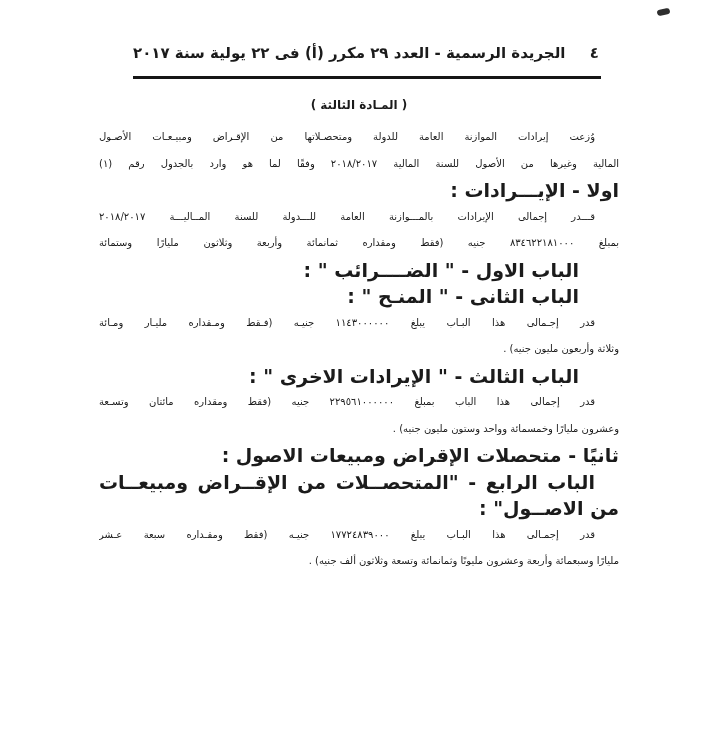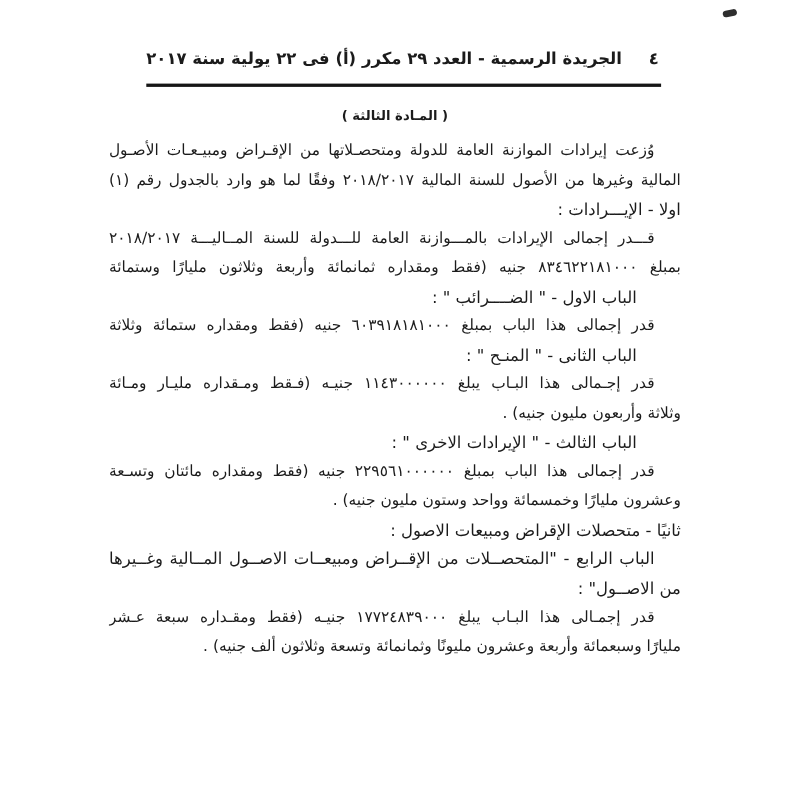--- a/index.html
+++ b/index.html
@@ -17,27 +17,27 @@
   .artifact{
     position:absolute;top:9px;left:657px;width:13px;height:6px;background:#2e2e2e;
     border-radius:3px;transform:rotate(-12deg);
   }
   .doc{position:absolute;top:92px;left:99px;width:520px;direction:rtl;}
   .title{
     text-align:center;font-weight:bold;font-size:12px;
     line-height:26px;height:32px;
   }
   .ln{
-    font-size:14px;line-height:26.5px;height:26.5px;overflow:hidden;
+    font-size:10px;line-height:26.5px;height:26.5px;overflow:hidden;
     text-align:right;
   }
   .j{text-align:justify;text-align-last:justify;}
   .ind{padding-right:24px;}
   .ind2{padding-right:40px;}
-  .b{font-weight:normal;font-size:15px;}
+  .b{font-weight:bold;font-size:19px;}
 </style>
 </head>
 <body>
 
 <div class="page">
 
   <div class="hdr">
     <span class="num">٤</span>
     <span class="issue">الجريدة الرسمية - العدد ٢٩ مكرر (أ) فى ٢٢ يولية سنة ٢٠١٧</span>
   </div>
@@ -47,21 +47,20 @@
 
   <div class="doc">
     <div class="title">( المـادة الثالثة )</div>
 
     <div class="ln j ind">وُزعت إيرادات الموازنة العامة للدولة ومتحصـلاتها من الإقـراض ومبيـعـات الأصـول</div>
     <div class="ln j">المالية وغيرها من الأصول للسنة المالية ٢٠١٨/٢٠١٧ وفقًا لما هو وارد بالجدول رقم (١)</div>
     <div class="ln b">اولا - الإيـــرادات :</div>
     <div class="ln j ind">قـــدر إجمالى الإيرادات بالمـــوازنة العامة للـــدولة للسنة المــاليـــة ٢٠١٨/٢٠١٧</div>
     <div class="ln j">بمبلغ ٨٣٤٦٢٢١٨١٠٠٠ جنيه (فقط ومقداره ثمانمائة وأربعة وثلاثون مليارًا وستمائة</div>
     <div class="ln b ind2">الباب الاول - " الضــــرائب " :</div>
-    <div class="ln j ind">قدر إجمالى هذا الباب بمبلغ ٦٠٣٩١٨١٨١٠٠٠ جنيه (فقط ومقداره ستمائة وثلاثة</div>
     <div class="ln b ind2">الباب الثانى - " المنـح " :</div>
     <div class="ln j ind">قدر إجـمالى هذا البـاب يبلغ ١١٤٣٠٠٠٠٠٠ جنيـه (فـقط ومـقداره مليـار ومـائة</div>
     <div class="ln">وثلاثة وأربعون مليون جنيه) .</div>
     <div class="ln b ind2">الباب الثالث - " الإيرادات الاخرى " :</div>
     <div class="ln j ind">قدر إجمالى هذا الباب بمبلغ ٢٢٩٥٦١٠٠٠٠٠٠ جنيه (فقط ومقداره مائتان وتسـعة</div>
     <div class="ln">وعشرون مليارًا وخمسمائة وواحد وستون مليون جنيه) .</div>
     <div class="ln b">ثانيًا - متحصلات الإقراض ومبيعات الاصول :</div>
     <div class="ln b j ind">الباب الرابع - "المتحصــلات من الإقــراض ومبيعــات الاصــول المــالية وغــيرها</div>
     <div class="ln b">من الاصــول" :</div>
     <div class="ln j ind">قدر إجمـالى هذا البـاب يبلغ ١٧٧٢٤٨٣٩٠٠٠ جنيـه (فقط ومقـداره سبعة عـشر</div>

